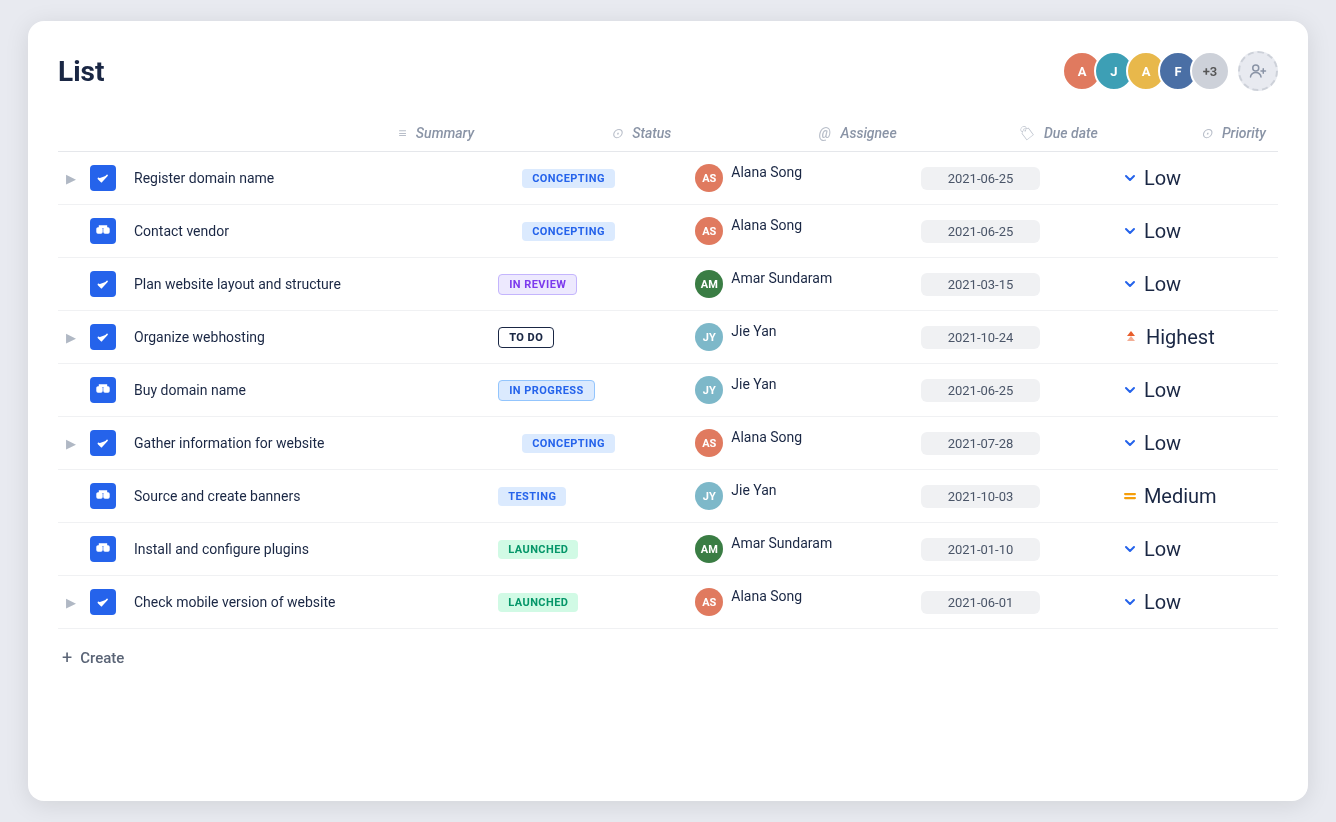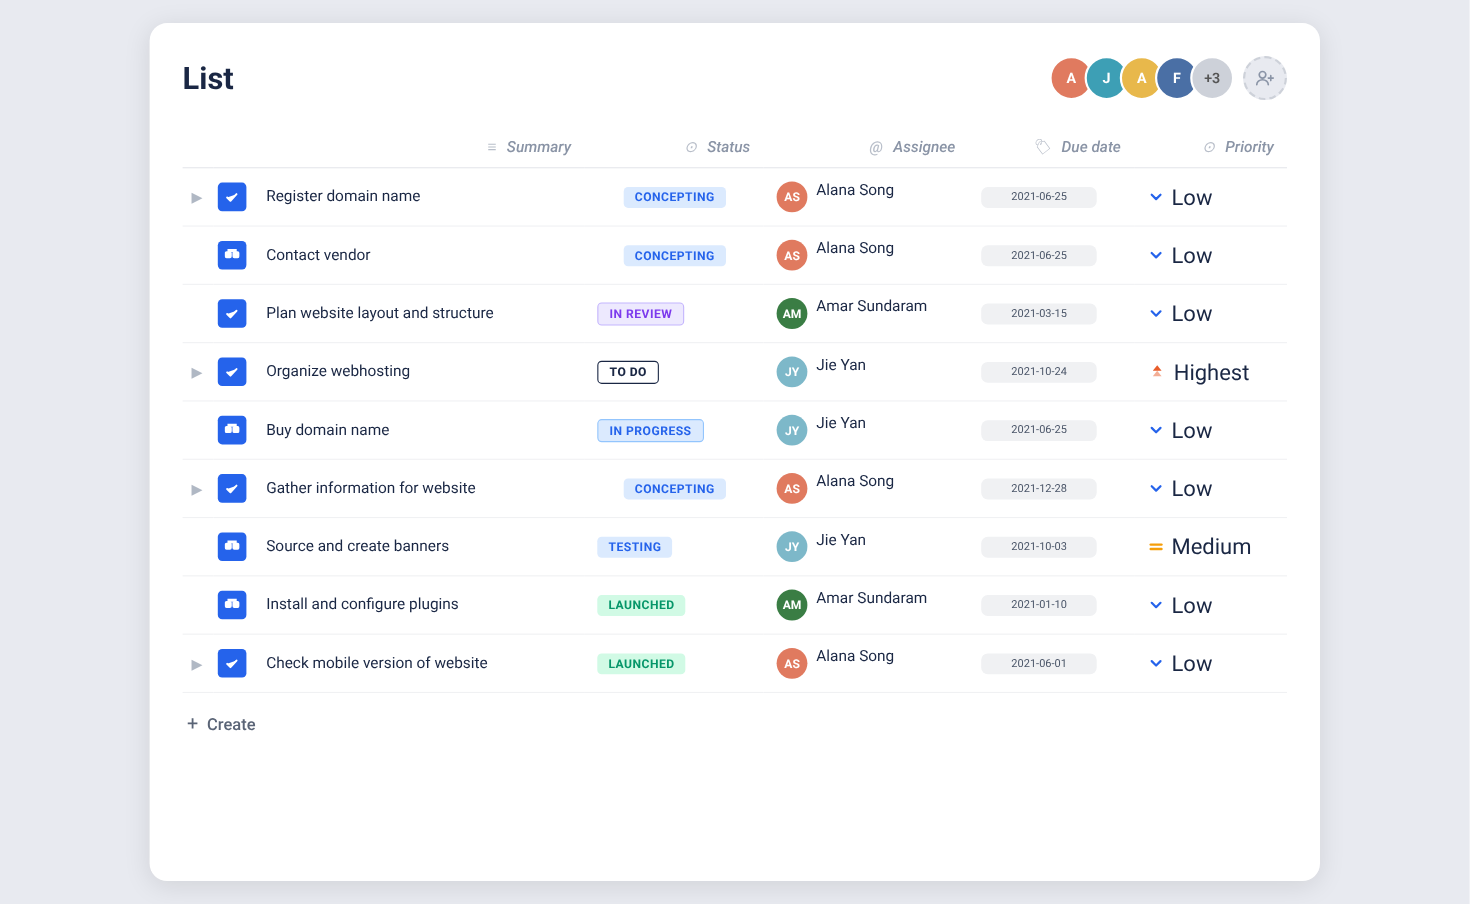--- a/index.html
+++ b/index.html
@@ -7,21 +7,21 @@
       background: #e8eaf0;
       display: flex;
       align-items: center;
       justify-content: center;
       min-height: 100vh;
       font-family: -apple-system, BlinkMacSystemFont, 'Segoe UI', Roboto, sans-serif;
     }
     .card {
       background: #fff;
       border-radius: 16px;
-      width: 1064px;
+      width: 1280px;
       min-height: 780px;
       padding: 30px 30px 20px 30px;
       box-shadow: 0 4px 24px rgba(0,0,0,0.10);
     }
     .header {
       display: flex;
       align-items: center;
       justify-content: space-between;
       margin-bottom: 24px;
     }
@@ -172,21 +172,21 @@
       font-weight: 700;
       color: #fff;
       overflow: hidden;
       flex-shrink: 0;
     }
 
     .due-date {
       background: #f0f1f3;
       border-radius: 6px;
       padding: 4px 27px;
-      font-size: 10px;
+      font-size: 13px;
       color: #4a5568;
       display: inline-block;
     }
 
     .priority-cell {
       display: flex;
       align-items: center;
       gap: 6px;
       font-size: 20px;
     }
@@ -412,21 +412,21 @@
     </div>
           </td>
           <td>Gather information for website</td>
           <td><span class="status-badge status-concepting">CONCEPTING</span></td>
           <td>
             <div class="assignee-cell">
     <div class="assignee-avatar" style="background:#e07a5f;">AS</div>
     <span>Alana Song</span>
   </div>
           </td>
-          <td><span class="due-date">2021-12-28</span></td>
+          <td><span class="due-date">2021-07-28</span></td>
           <td>
             <div class="priority-cell">
     <svg width="16" height="16" viewBox="0 0 16 16" fill="none" style="display:inline-block;vertical-align:middle;">
       <path d="M4 6l4 4 4-4" stroke="#2563eb" stroke-width="2" stroke-linecap="round" stroke-linejoin="round"></path>
     </svg>
     <span>Low</span>
   </div>
           </td>
         </tr>
         <tr>

